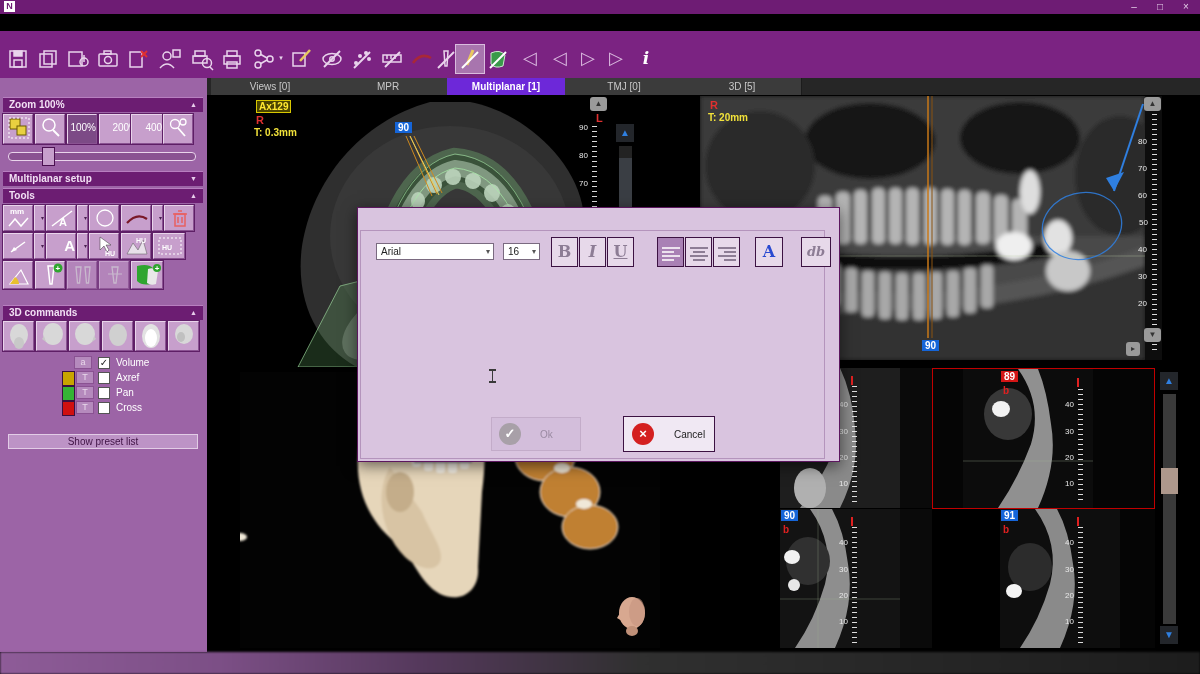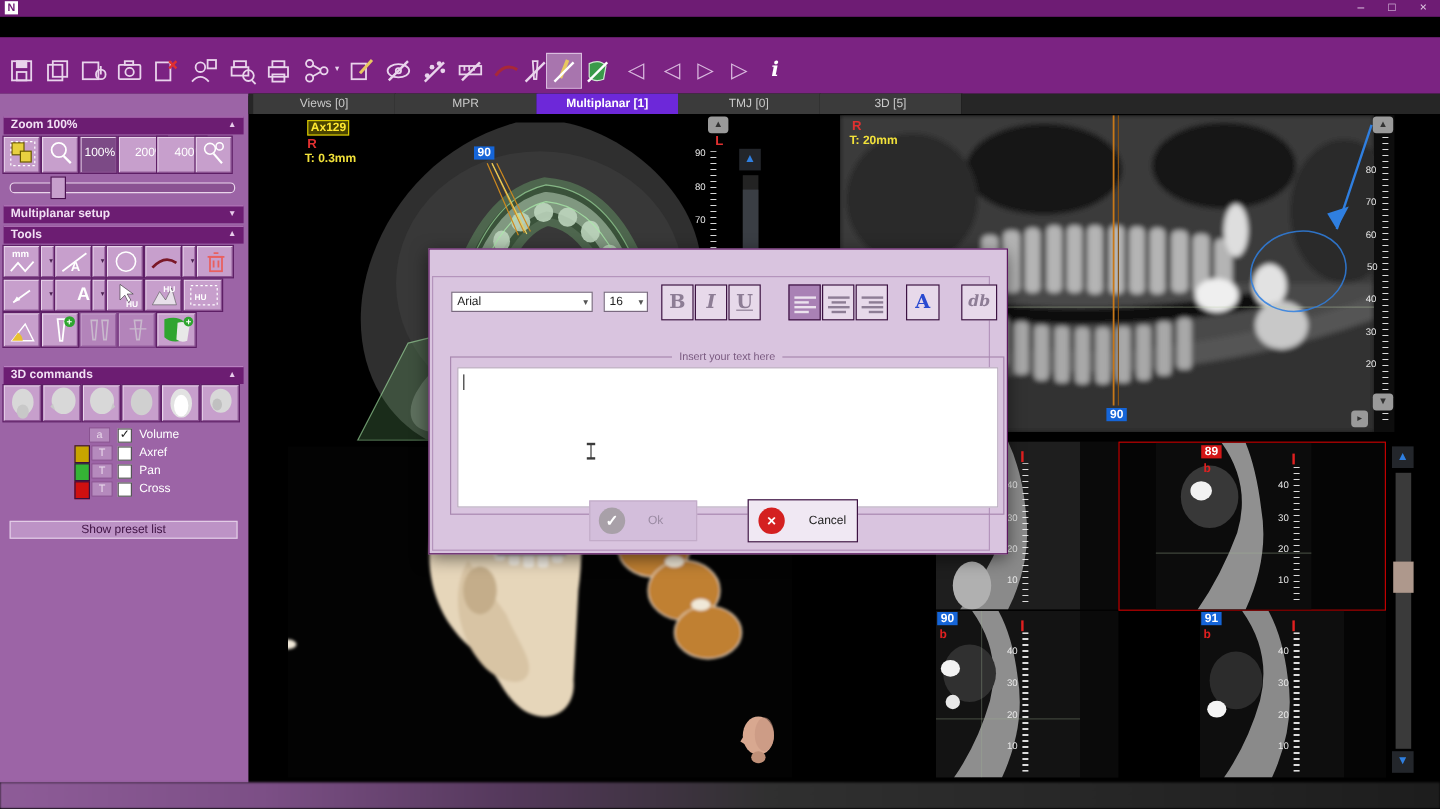--- a/index.html
+++ b/index.html
@@ -649,27 +649,20 @@
         <span class="ch">▾</span>
       </div>
       <div class="fbtn" style="left:190px;top:6px"><span class="fglyph">B</span></div>
       <div class="fbtn" style="left:218px;top:6px"><span class="fglyph" style="font-style:italic">I</span></div>
       <div class="fbtn" style="left:246px;top:6px"><span class="fglyph" style="text-decoration:underline">U</span></div>
       <div class="fbtn active" style="left:296px;top:6px"><span class="alines"><div style="width:18px"></div><div style="width:12px;margin-left:0"></div><div style="width:18px"></div><div style="width:12px;margin-left:0"></div></span></div>
       <div class="fbtn" style="left:324px;top:6px"><span class="alines"><div style="width:18px"></div><div style="width:12px"></div><div style="width:18px"></div><div style="width:12px"></div></span></div>
       <div class="fbtn" style="left:352px;top:6px"><span class="alines"><div style="width:18px"></div><div style="width:12px;margin-right:0"></div><div style="width:18px"></div><div style="width:12px;margin-right:0"></div></span></div>
       <div class="fbtn" style="left:394px;top:6px;width:28px"><span class="fglyph" style="color:#2a4ad0">A</span></div>
       <div class="fbtn" style="left:440px;top:6px;width:30px"><span class="fglyph" style="font-style:italic;font-size:13px">db</span></div>
-      <div class="ab" id="grpbox">
-        <span id="grplab">Insert your text here</span>
-        <div id="txtarea">
-          <span></span>
-          <div id="caret"></div>
-        </div>
-      </div>
       <div id="ibeam">
           <div class="stem"></div>
         </div>
       <div class="okcan" style="left:130px;top:186px;width:90px;height:34px;border:1px solid #c3acc9;background:#d3bedb;color:#9a8aa2">
         <div class="circ" style="left:7px;top:5px;background:#a8a0a8">✓</div>
         <span style="position:absolute;left:48px;top:11px">Ok</span>
       </div>
       <div class="okcan" style="left:262px;top:185px;width:92px;height:36px;border:1px solid #3c1242;background:#f0e8f3;color:#222">
         <div class="circ" style="left:8px;top:6px;background:#d42020">×</div>
         <span style="position:absolute;left:50px;top:12px">Cancel</span>

